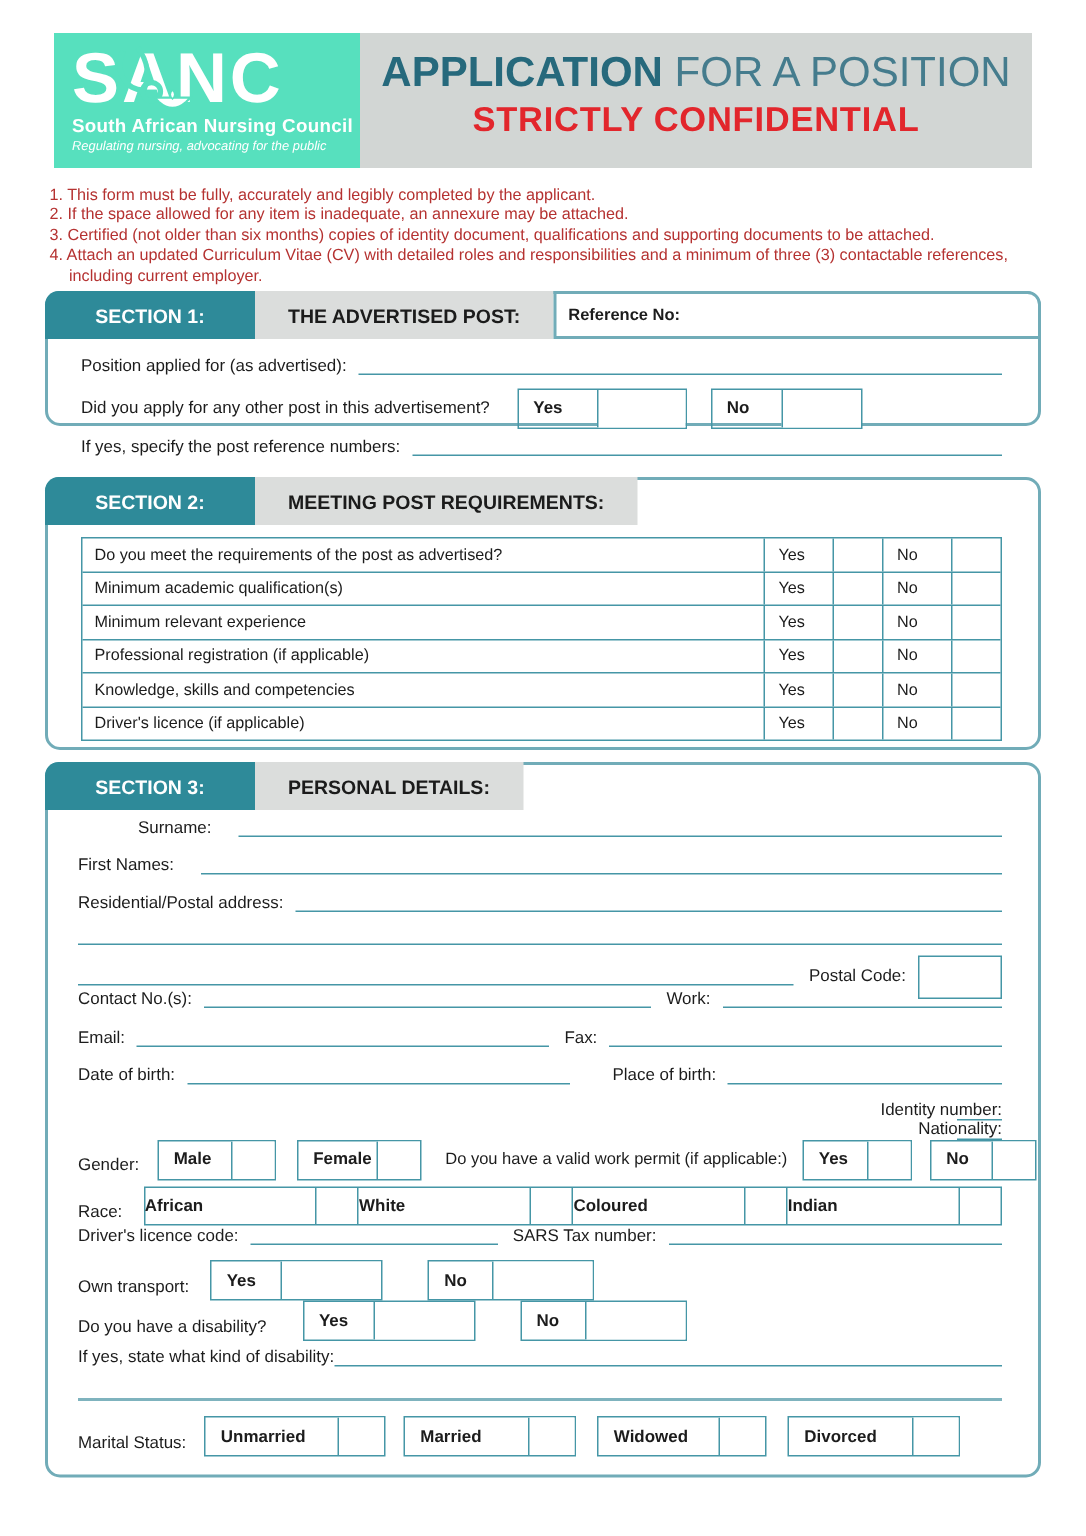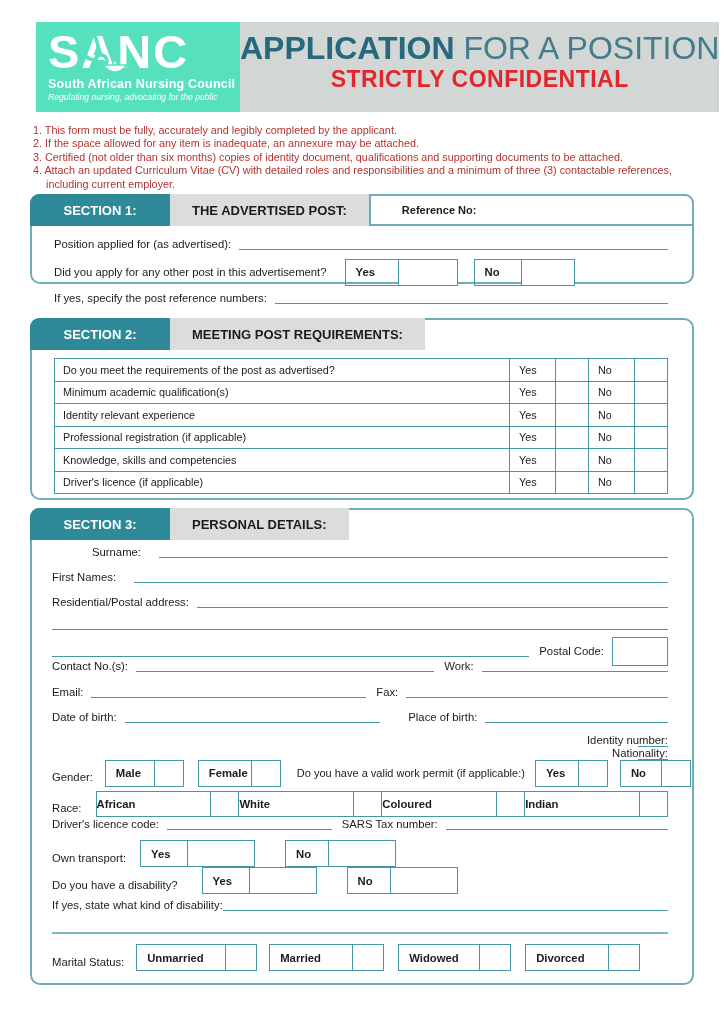--- a/index.html
+++ b/index.html
@@ -7,39 +7,39 @@
   .page{position:relative;width:724px;height:1024px;background:#fff;overflow:hidden;color:#1c1c1c;}
 
   
   .header{position:absolute;left:36px;top:22px;width:652px;height:90px;display:flex;}
   .logo-block{width:204px;background:#57E0BE;color:#fff;position:relative;box-sizing:border-box;padding:6px 12px;}
   .logo-acronym{position:relative;font-size:47px;font-weight:bold;letter-spacing:2px;line-height:44px;margin-top:2px;}
   .logo-svg{position:absolute;left:28px;top:0px;pointer-events:none;}
   .logo-org{font-size:12.5px;font-weight:bold;letter-spacing:.2px;margin-top:3px;white-space:nowrap;}
   .logo-tagline{font-size:8.6px;font-style:italic;margin-top:1px;white-space:nowrap;}
   .title-block{flex:1;background:#D2D6D4;text-align:center;box-sizing:border-box;padding-top:11px;}
-  .title-line1{font-size:32px;line-height:30px;white-space:nowrap;}
+  .title-line1{font-size:28px;line-height:30px;white-space:nowrap;}
   .t-bold{font-weight:bold;color:#26697C;}
   .t-light{font-weight:normal;color:#457C8D;}
   .title-line2{font-size:23px;line-height:26px;font-weight:bold;color:#E2262C;margin-top:3px;letter-spacing:.5px;}
 
   
   .instructions{position:absolute;left:33px;top:124px;width:660px;color:#B53231;font-size:10.8px;line-height:13.4px;}
   .instr{padding-left:13px;text-indent:-13px;}
 
   
   .section{position:absolute;left:30px;width:664px;border:2px solid #71ACB8;border-radius:10px;box-sizing:border-box;background:#fff;}
   .section1{top:194px;height:90px;}
   .section2{top:318px;height:182px;}
   .section3{top:508px;height:477px;}
   .sec-header{position:absolute;top:-2px;left:-2px;height:32px;display:flex;z-index:2;}
   .sec-header.full{right:-2px;}
   .sec-label{width:140px;background:#2E8A99;color:#fff;font-weight:bold;font-size:13px;display:flex;align-items:center;justify-content:center;border-top-left-radius:9px;}
   .sec-title{background:#DBDDDC;color:#1b1b1b;font-weight:bold;font-size:13px;display:flex;align-items:center;padding:0 22px;white-space:nowrap;}
-  .ref-box{flex:1;border:2px solid #71ACB8;background:#fff;display:flex;align-items:center;padding:0 31px;font-size:11px;font-weight:bold;border-top-right-radius:9px;box-sizing:border-box;}
+  .ref-box{flex:1;border:2px solid #71ACB8;background:#fff;display:flex;align-items:center;padding:0 8px;font-size:11px;font-weight:bold;border-top-right-radius:9px;box-sizing:border-box;}
 
   .row{position:absolute;left:22px;right:24px;display:flex;align-items:flex-end;font-size:11.3px;}
   .lbl{white-space:nowrap;}
   .fill-line{flex:1;border-bottom:1.5px solid #4596A6;margin-left:8px;height:13px;min-width:30px;}
   .fill-line.noml{margin-left:0;}
 
   .yn-box{display:flex;height:25px;border:1.5px solid #4596A6;align-items:stretch;box-sizing:content-box;}
   .yn-label{display:flex;align-items:center;padding-left:10px;font-weight:bold;font-size:11.3px;box-sizing:border-box;}
   .yn-check{border-left:1.5px solid #4596A6;background:#fff;}
 
@@ -165,21 +165,21 @@
         <div class="req-check"></div>
       </div>
       <div class="req-row">
         <div class="req-q">Minimum academic qualification(s)</div>
         <div class="req-cell">Yes</div>
         <div class="req-check"></div>
         <div class="req-cell">No</div>
         <div class="req-check"></div>
       </div>
       <div class="req-row">
-        <div class="req-q">Identity relevant experience</div>
+        <div class="req-q">Minimum relevant experience</div>
         <div class="req-cell">Yes</div>
         <div class="req-check"></div>
         <div class="req-cell">No</div>
         <div class="req-check"></div>
       </div>
       <div class="req-row">
         <div class="req-q">Professional registration (if applicable)</div>
         <div class="req-cell">Yes</div>
         <div class="req-check"></div>
         <div class="req-cell">No</div>

